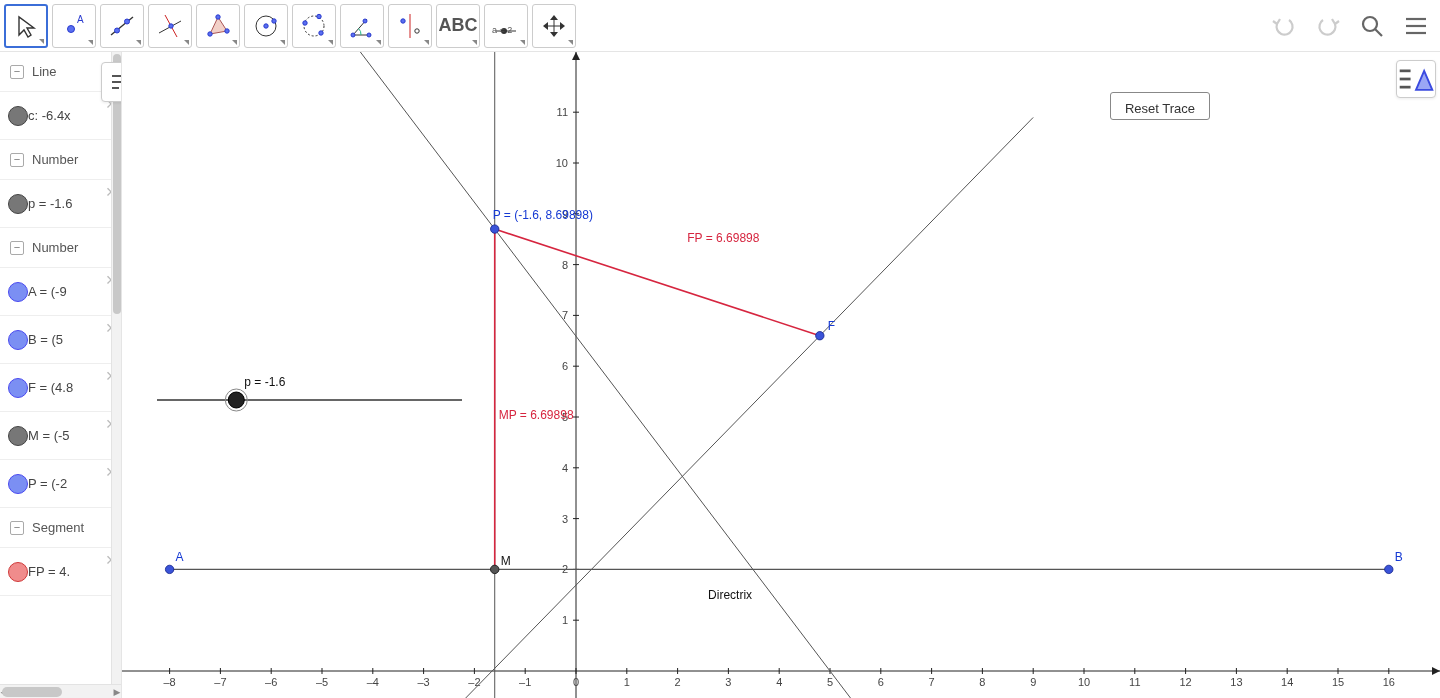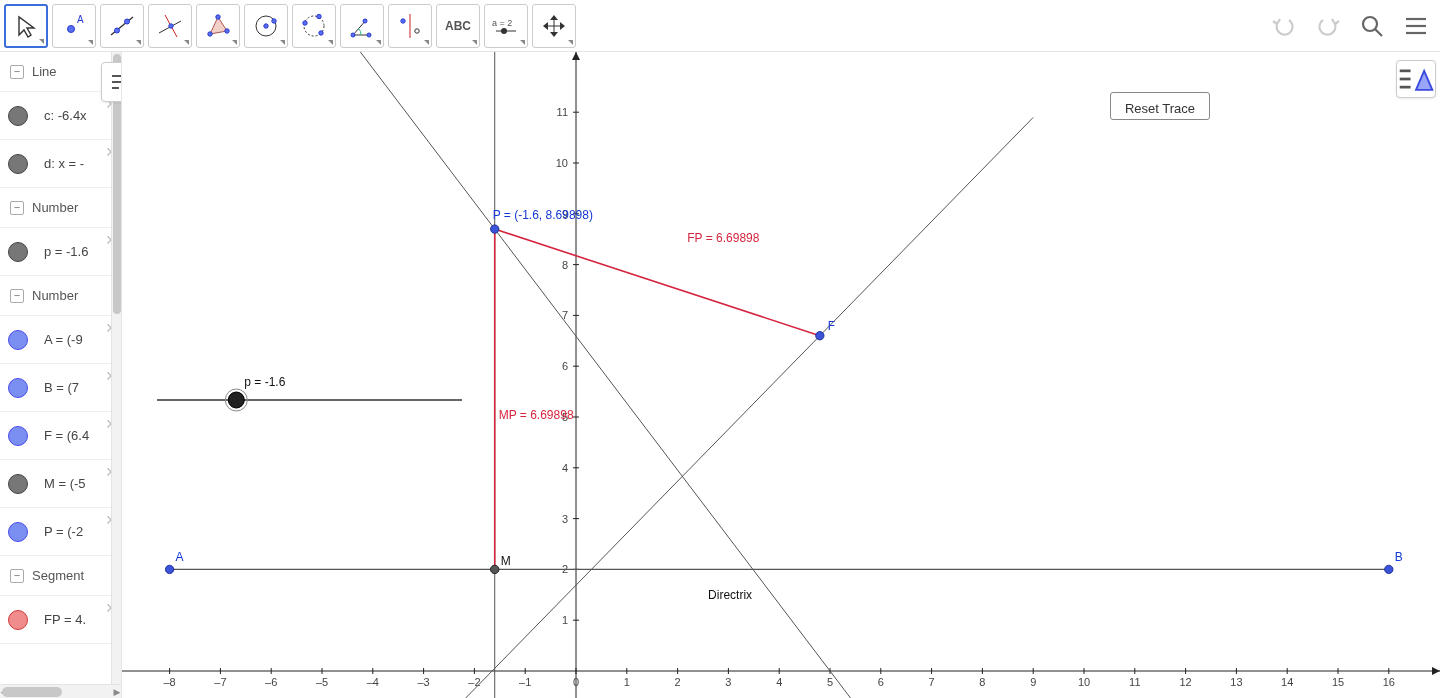--- a/index.html
+++ b/index.html
@@ -42,21 +42,21 @@
     border-bottom:1px solid #eee; color:#555; font-size:13px;
   }
   .minus { width:14px; height:14px; border:1px solid #aaa; border-radius:2px; display:inline-flex; align-items:center; justify-content:center; font-size:11px; line-height:1; color:#777; }
   .obj-row {
     display:flex; align-items:center; height:48px; padding:0 8px; border-bottom:1px solid #eee; position:relative; cursor:pointer;
   }
   .dot { width:20px; height:20px; border-radius:50%; flex:0 0 20px; border:1.5px solid #555; }
   .dot.gray { background:#777; border-color:#444; }
   .dot.blue { background:#7b8ff3; border-color:#4a4af0; }
   .dot.red  { background:#f08c8c; border-color:#d03a3a; }
-  .obj-label { margin-left:16px; white-space:nowrap; overflow:hidden; text-overflow:ellipsis; color:#444; }
+  .obj-label { margin-left:0; white-space:nowrap; overflow:hidden; text-overflow:ellipsis; color:#444; }
   .pin { position:absolute; right:4px; top:4px; color:#bbb; font-size:14px; }
 
   .sort-btn {
     position:absolute; right:-20px; top:10px; width:40px; height:40px; background:#fff;
     border:1px solid #ccc; border-radius:4px; display:flex; align-items:center; justify-content:center;
     box-shadow:0 1px 3px rgba(0,0,0,.08); z-index:18;
   }
 
   .hscroll {
     position:absolute; left:0; right:0; bottom:0; height:14px; background:#f2f2f2; border-top:1px solid #e3e3e3;
@@ -162,29 +162,29 @@
   </div>
   <div class="tool-btn">
     <svg viewBox="0 0 30 30">
         <line x1="15" y1="3" x2="15" y2="27" stroke="#c22"></line>
         <circle cx="8" cy="10" r="2.2" fill="#5a6ff0" stroke="#2a3bcf"></circle>
         <circle cx="22" cy="20" r="2.2" fill="none" stroke="#333"></circle>
       </svg>
     <span class="dd"></span>
   </div>
   <div class="tool-btn">
-    <span class="tool-txt" style="font-size:12px; font-weight:600;">ABC</span>
+    <span class="tool-txt" style="font-size:18px; font-weight:600;">ABC</span>
     <span class="dd"></span>
   </div>
   <div class="tool-btn">
     <svg viewBox="0 0 30 30">
         <line x1="5" y1="20" x2="25" y2="20" stroke="#333"></line>
         <circle cx="13" cy="20" r="3" fill="#333"></circle>
       </svg>
-    <span class="tool-txt" style="top:13px; left:7px; font-size:9px;">a = 2</span>
+    <span class="tool-txt" style="top:20px; left:7px; font-size:9px;">a = 2</span>
     <span class="dd"></span>
   </div>
   <div class="tool-btn">
     <svg viewBox="0 0 30 30">
         <path d="M15 4 L11 9 L19 9 Z M15 26 L11 21 L19 21 Z M4 15 L9 11 L9 19 Z M26 15 L21 11 L21 19 Z" fill="#333"></path>
         <line x1="15" y1="6" x2="15" y2="24" stroke="#333"></line>
         <line x1="6" y1="15" x2="24" y2="15" stroke="#333"></line>
       </svg>
     <span class="dd"></span>
   </div>
@@ -220,51 +220,46 @@
   <div class="algebra-scroll" id="alg-scroll">
       <div class="group-head">
         <span class="minus">−</span>
         <span>Line</span>
       </div>
       <div class="obj-row">
         <span class="dot gray"></span>
         <span class="obj-label">c: -6.4x</span>
         <span class="pin">✕</span>
       </div>
-      <div class="obj-row">
-        <span class="dot gray"></span>
-        <span class="obj-label">d: x = -</span>
-        <span class="pin">✕</span>
-      </div>
       <div class="group-head">
         <span class="minus">−</span>
         <span>Number</span>
       </div>
       <div class="obj-row">
         <span class="dot gray"></span>
         <span class="obj-label">p = -1.6</span>
         <span class="pin">✕</span>
       </div>
       <div class="group-head">
         <span class="minus">−</span>
         <span>Number</span>
       </div>
       <div class="obj-row">
         <span class="dot blue"></span>
         <span class="obj-label">A = (-9</span>
         <span class="pin">✕</span>
       </div>
       <div class="obj-row">
         <span class="dot blue"></span>
-        <span class="obj-label">B = (7</span>
+        <span class="obj-label">B = (5</span>
         <span class="pin">✕</span>
       </div>
       <div class="obj-row">
         <span class="dot blue"></span>
-        <span class="obj-label">F = (6.4</span>
+        <span class="obj-label">F = (4.8</span>
         <span class="pin">✕</span>
       </div>
       <div class="obj-row">
         <span class="dot gray"></span>
         <span class="obj-label">M = (-5</span>
         <span class="pin">✕</span>
       </div>
       <div class="obj-row">
         <span class="dot blue"></span>
         <span class="obj-label">P = (-2</span>

